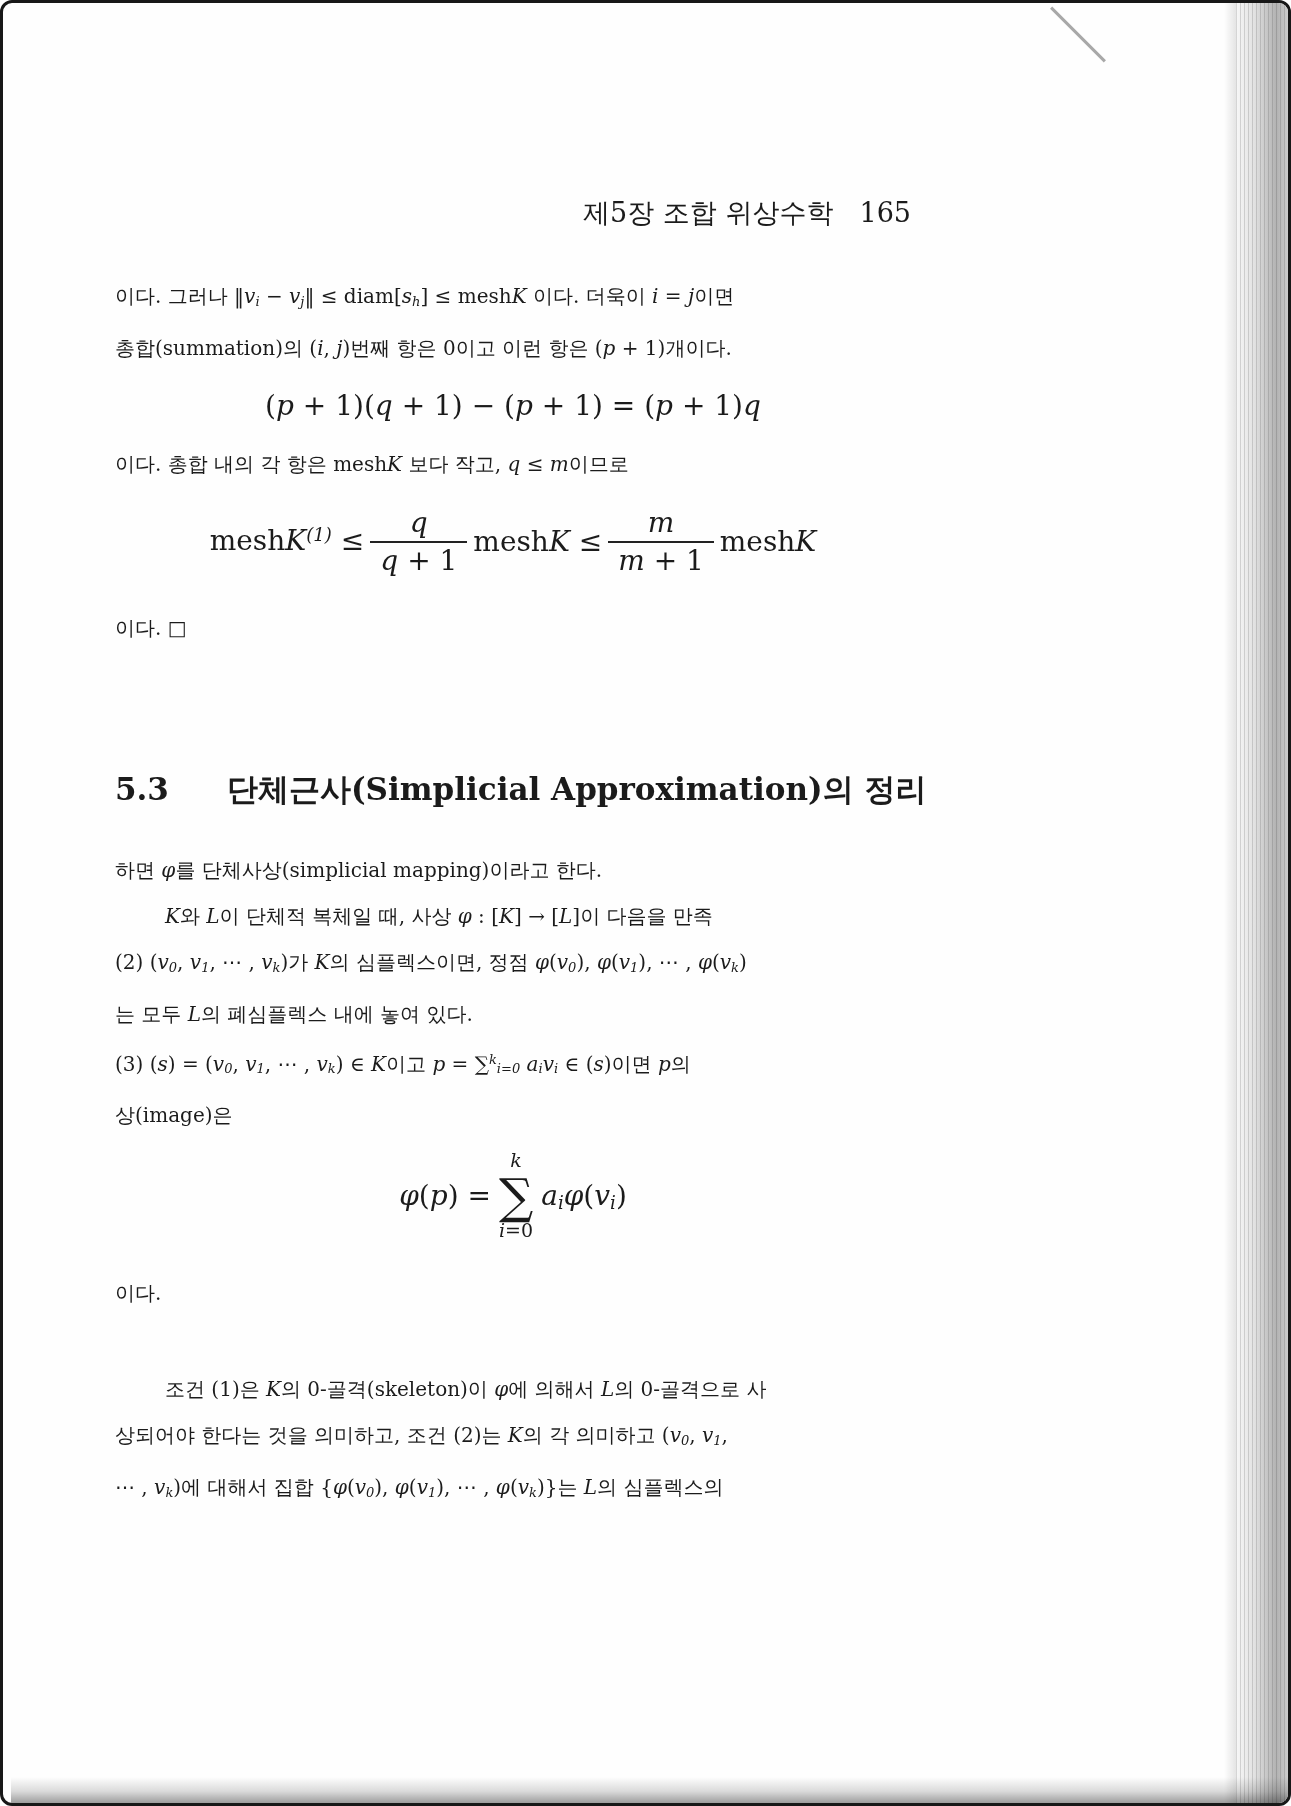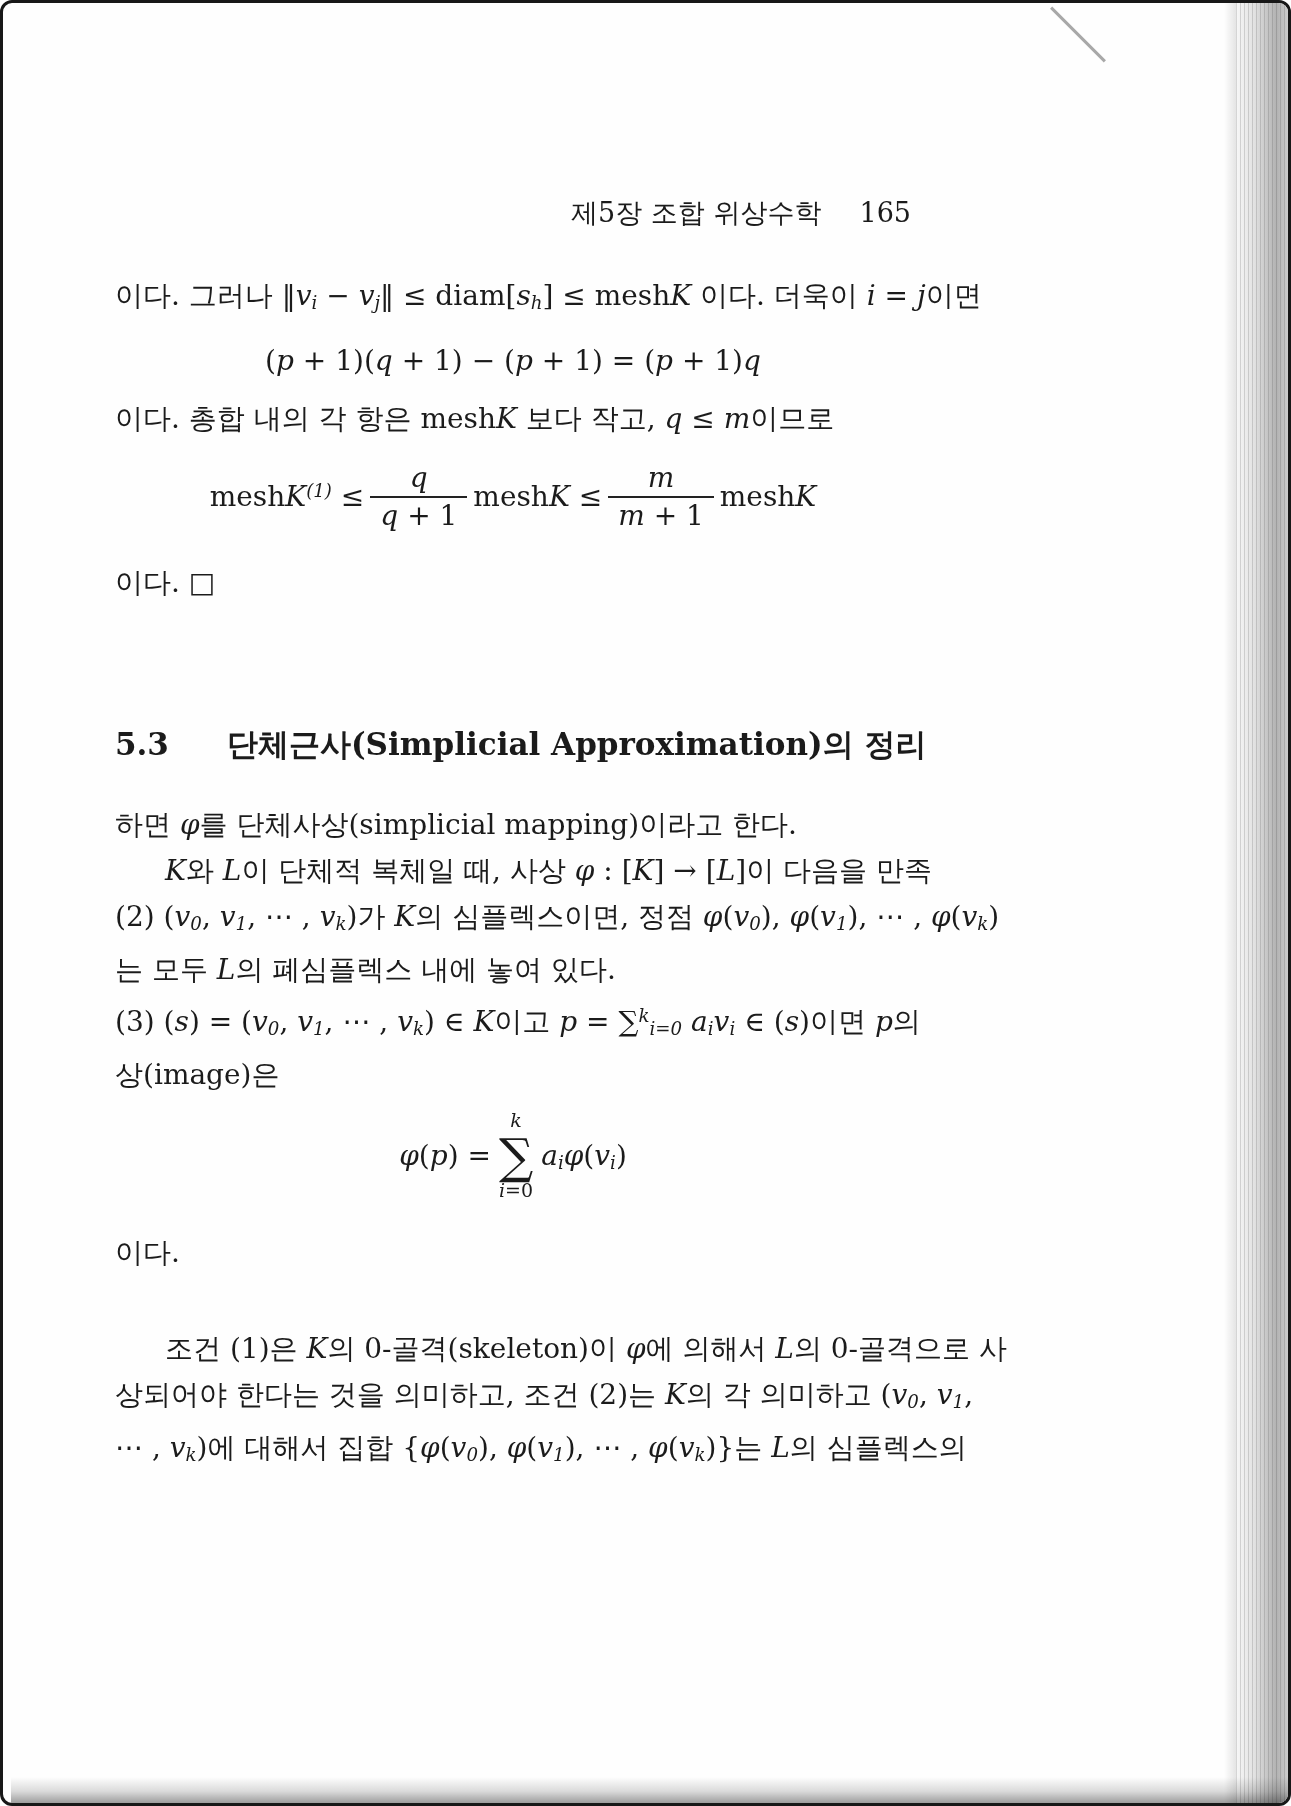--- a/index.html
+++ b/index.html
@@ -32,24 +32,24 @@
   }
   .corner-fold-line {
     position: absolute; top: 30px; right: 172px; width: 76px; height: 3px;
     background: #a8a8a8; transform: rotate(45deg);
   }
   .content {
     position: absolute; left: 112px; top: 192px; width: 796px;
   }
   .running-header {
     display: flex; justify-content: flex-end; align-items: baseline;
-    gap: 38px; font-size: 27px; margin-bottom: 42px; white-space: nowrap;
+    gap: 26px; font-size: 27px; margin-bottom: 42px; white-space: nowrap;
   }
   .line {
-    margin: 0; line-height: 46px; font-size: 28px; white-space: nowrap;
+    margin: 0; line-height: 46px; font-size: 20px; white-space: nowrap;
   }
   .indent { padding-left: 50px; }
   .seg-i { font-style: italic; }
   .seg-sub { font-style: italic; font-size: 65%; vertical-align: -0.22em; }
   .seg-sup { font-style: italic; font-size: 65%; vertical-align: 0.5em; }
   .formula {
     text-align: center; font-size: 28px; line-height: 1.3; white-space: nowrap;
   }
   .formula > span { vertical-align: middle; display: inline-block; }
   .f1 { margin: 16px 0 16px; }
@@ -81,20 +81,21 @@
 
   <div class="content">
 
     <div class="running-header">
       <span>제5장 조합 위상수학</span>
       <span>165</span>
     </div>
 
     <div>
       <p class="line"><span>이다. 그러나 </span><span>‖</span><span class="seg-i">v</span><span class="seg-sub">i</span><span> − </span><span class="seg-i">v</span><span class="seg-sub">j</span><span>‖ ≤ diam[</span><span class="seg-i">s</span><span class="seg-sub">h</span><span>] ≤ mesh</span><span class="seg-i">K</span><span> 이다. 더욱이 </span><span class="seg-i">i</span><span> = </span><span class="seg-i">j</span><span>이면</span></p>
+      <p class="line"><span>총합(summation)의 (</span><span class="seg-i">i</span><span>, </span><span class="seg-i">j</span><span>)번째 항은 0이고 이런 항은 (</span><span class="seg-i">p</span><span> + 1)개이다.</span></p>
     </div>
 
     <div class="formula f1">
       <span><span>(</span><span class="seg-i">p</span><span> + 1)(</span><span class="seg-i">q</span><span> + 1) − (</span><span class="seg-i">p</span><span> + 1) = (</span><span class="seg-i">p</span><span> + 1)</span><span class="seg-i">q</span></span>
     </div>
 
     <div>
       <p class="line"><span>이다. 총합 내의 각 항은 mesh</span><span class="seg-i">K</span><span> 보다 작고, </span><span class="seg-i">q</span><span> ≤ </span><span class="seg-i">m</span><span>이므로</span></p>
     </div>
 

